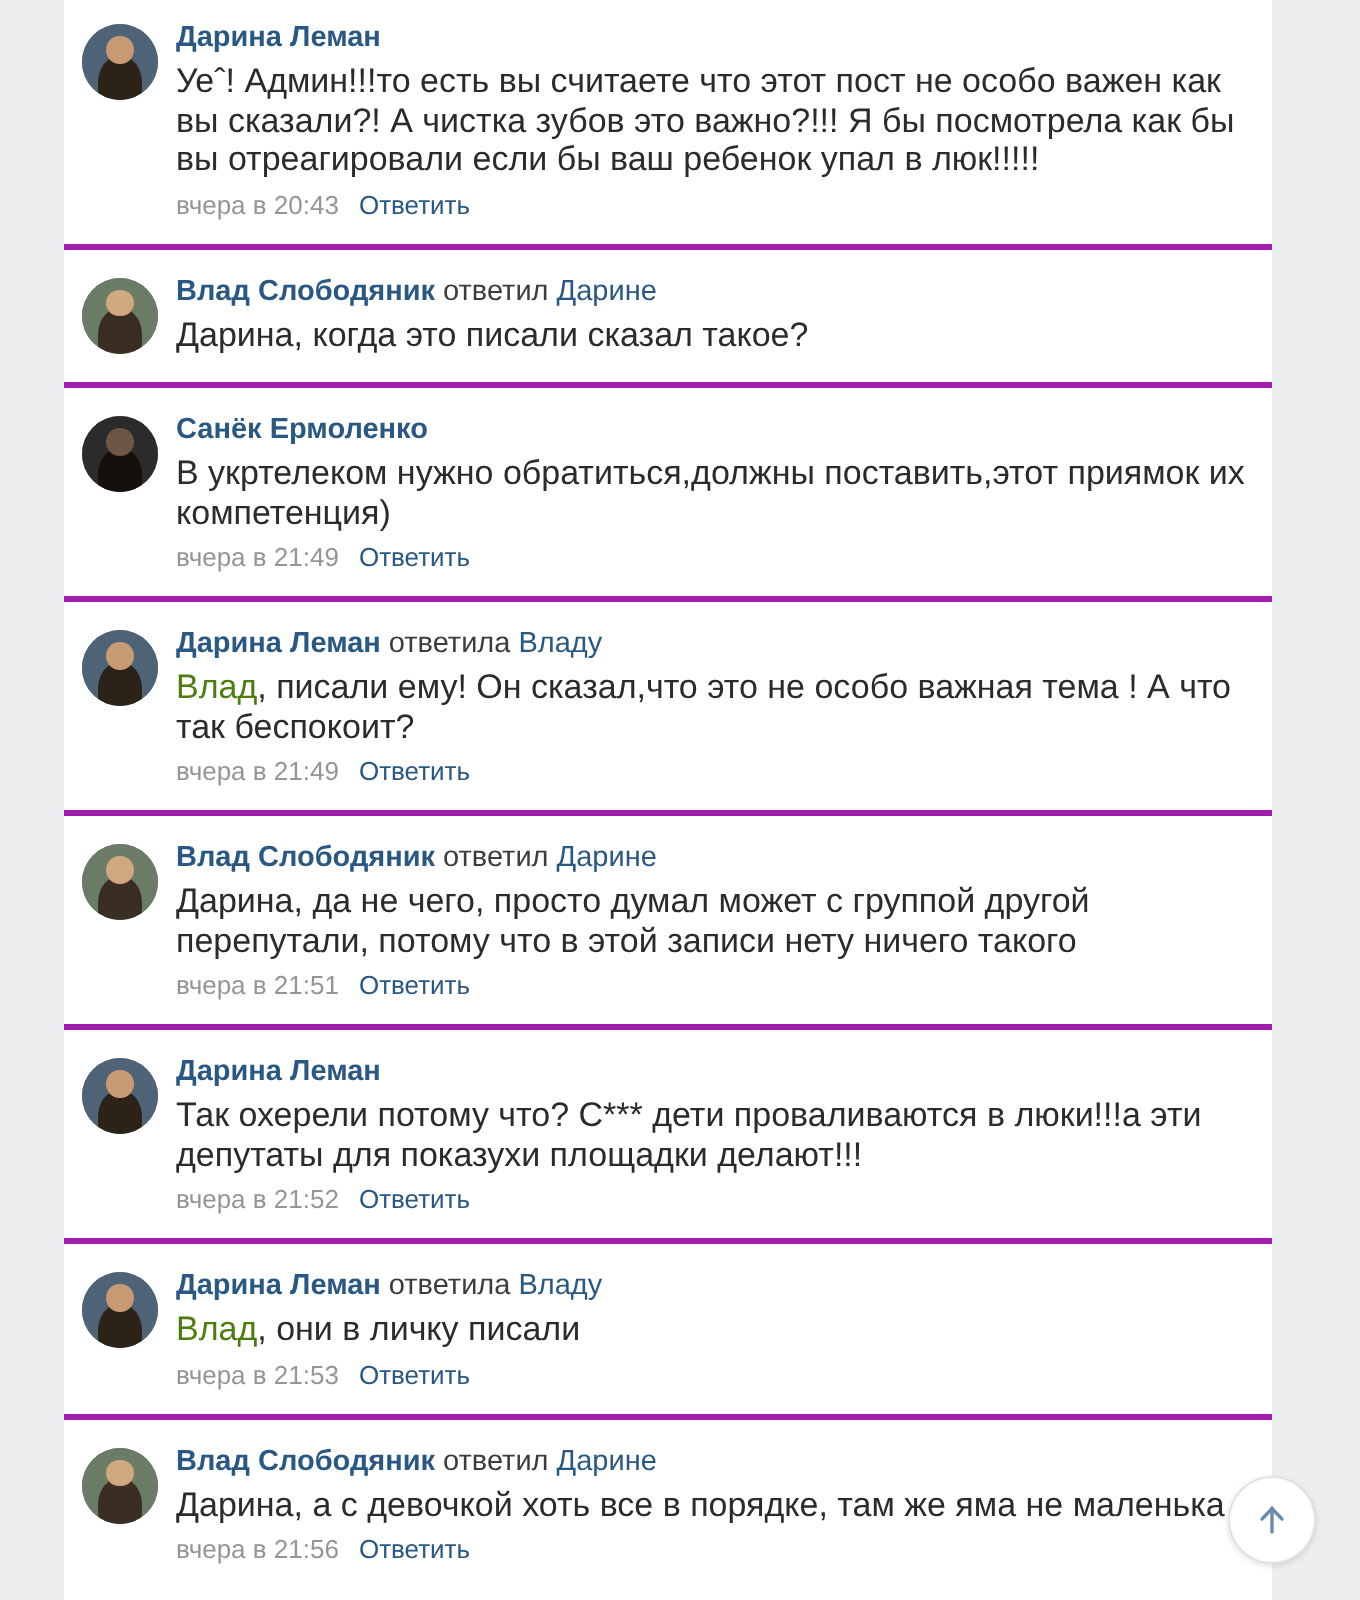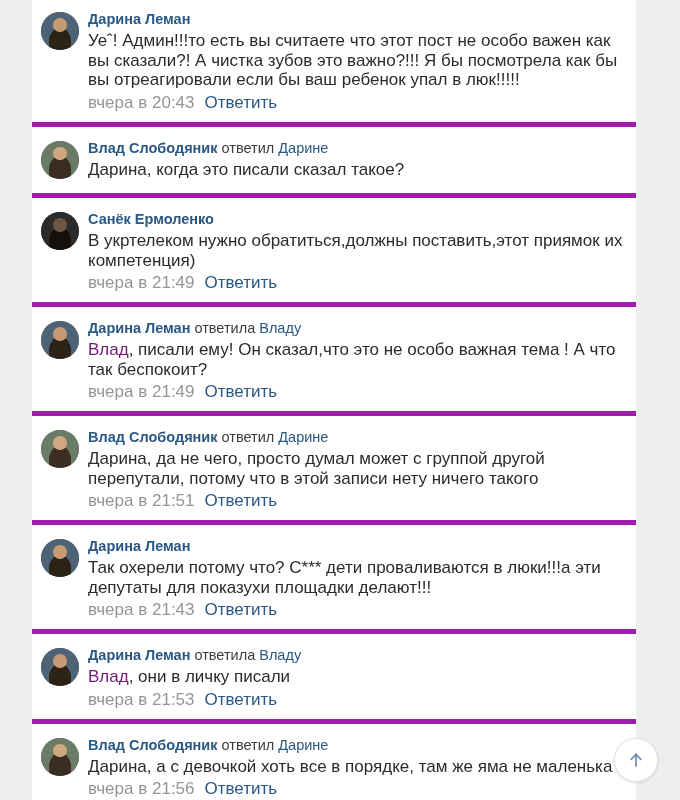--- a/index.html
+++ b/index.html
@@ -22,21 +22,21 @@
     left: 32px;
     top: 0;
     width: 648px;
     min-height: 800px;
     background: #ffffff;
   }
   .comment {
     position: relative;
     display: flex;
     padding: 12px 0 10px 0;
-    border-top: 5px solid #a21caf;
+    border-top: 3px solid #a21caf;
   }
   .comment.first { border-top: none; padding-top: 10px; }
 
   .avatar-wrap {
     width: 56px;
     flex: 0 0 56px;
     display: flex;
     justify-content: center;
     padding-top: 2px;
   }
@@ -97,25 +97,25 @@
     cursor: pointer;
   }
   .text {
     font-size: 17px;
     line-height: 19.5px;
     color: #2b2b2b;
     word-wrap: break-word;
     margin-bottom: 4px;
   }
   .text .mention {
-    color: #701a75;
+    color: #4d7c0f;
     cursor: pointer;
   }
   .meta {
-    font-size: 17px;
+    font-size: 13px;
     line-height: 18px;
     color: #939699;
     margin-top: 2px;
   }
   .meta .reply-btn {
     color: #2a5885;
     margin-left: 10px;
     cursor: pointer;
   }
 
@@ -267,21 +267,21 @@
         <div class="avatar-wrap">
           <div class="avatar">
             <span class="layerA" style="background:#4e6375"></span>
             <span class="layerB" style="background:#2c2218"></span>
             <span class="layerC" style="background:#c79a74"></span>
           </div>
         </div>
         <div class="body">
           <div class="line-head"><a class="author">Дарина Леман</a></div>
           <div class="text"><span>Так охерели потому что? С*** дети проваливаются в люки!!!а эти депутаты для показухи площадки делают!!!</span></div>
-          <div class="meta"><span>вчера в 21:43</span><span class="reply-btn">Ответить</span></div>
+          <div class="meta"><span>вчера в 21:52</span><span class="reply-btn">Ответить</span></div>
         </div>
         <div class="like">
           <span class="heart">♥</span>
         </div>
       </div>
       <div class="comment">
         <div class="avatar-wrap">
           <div class="avatar">
             <span class="layerA" style="background:#4e6375"></span>
             <span class="layerB" style="background:#2c2218"></span>

